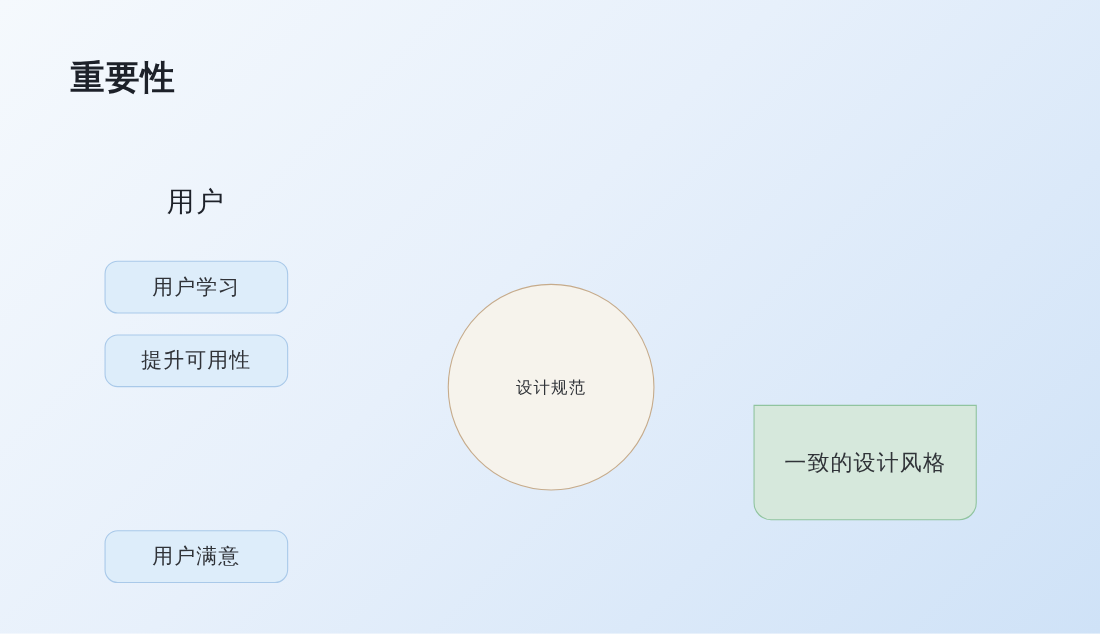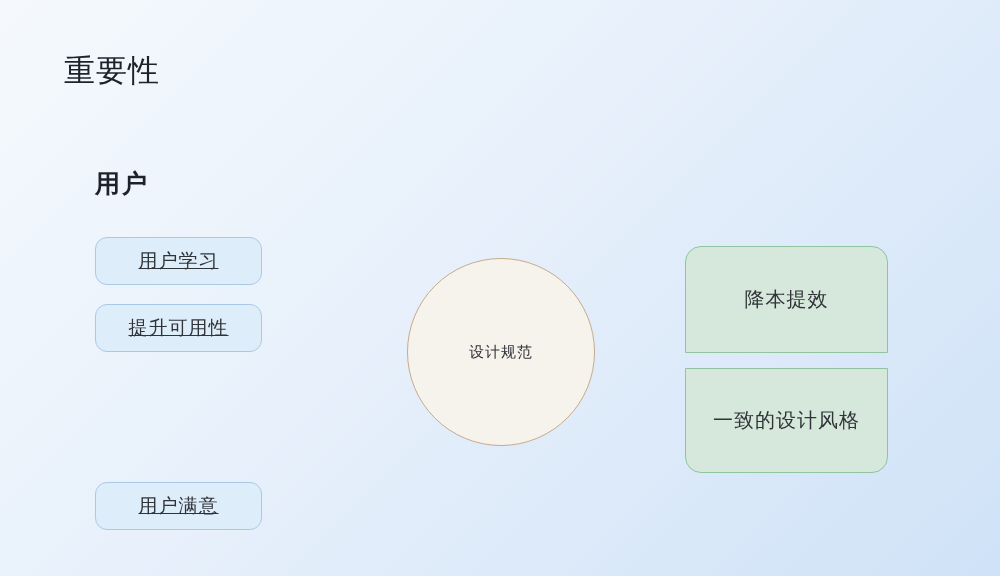--- a/index.html
+++ b/index.html
@@ -11,43 +11,43 @@
   .slide {
     position: relative;
     width: 1000px; height: 576px;
     background: linear-gradient(135deg,
       var(--bg-top-left, #f5f9fd) 0%,
       var(--bg-mid, #e7f0fb) 45%,
       var(--bg-bottom-right, #cfe2f7) 100%);
   }
   .title {
     position: absolute; left: 64px; top: 50px;
-    font-size: 31px; font-weight: 400;
+    font-size: 31px; font-weight: 700;
     color: var(--text-dark, #1d2129);
     letter-spacing: 1px;
   }
   .col-header {
     position: absolute; top: 167px;
-    font-size: 25px; font-weight: 700;
+    font-size: 25px; font-weight: 400;
     color: var(--text-dark, #1d2129);
+    text-align: center;
     letter-spacing: 2px;
   }
   .col-header.user   { left: 95px;  width: 167px; }
   .col-header.design { left: 407px; width: 188px; }
   .col-header.rnd    { left: 685px; width: 203px; }
 
   .blue-node {
     position: absolute; left: 95px; width: 165px; height: 46px;
     background: var(--blue-node-bg, #ddedfa);
     border: 1px solid var(--blue-node-border, #a9c9e9);
     border-radius: 12px;
     display: flex; align-items: center; justify-content: center;
     font-size: 19px; color: var(--text-node, #303338);
     letter-spacing: 1px;
-    text-decoration: underline;
   }
   .blue-node.n0 { top: 237px; }
   .blue-node.n1 { top: 304px; }
   .blue-node.n2 { top: 371px; }
   .blue-node.n3 { top: 438px; margin-top: 44px; }
 
   .circle-node {
     position: absolute; left: 407px; top: 258px;
     width: 186px; height: 186px;
     background: var(--circle-bg, #f6f3ec);
@@ -82,17 +82,16 @@
 
   <div class="blue-node n0">用户学习</div>
 
   <div class="blue-node n1">提升可用性</div>
 
 
   <div class="blue-node n3">用户满意</div>
 
   <div class="circle-node">设计规范</div>
 
-  <div class="green-node g0">降本提效</div>
 
   <div class="green-node g1">一致的设计风格</div>
 
 </div>
 
 </body></html>

